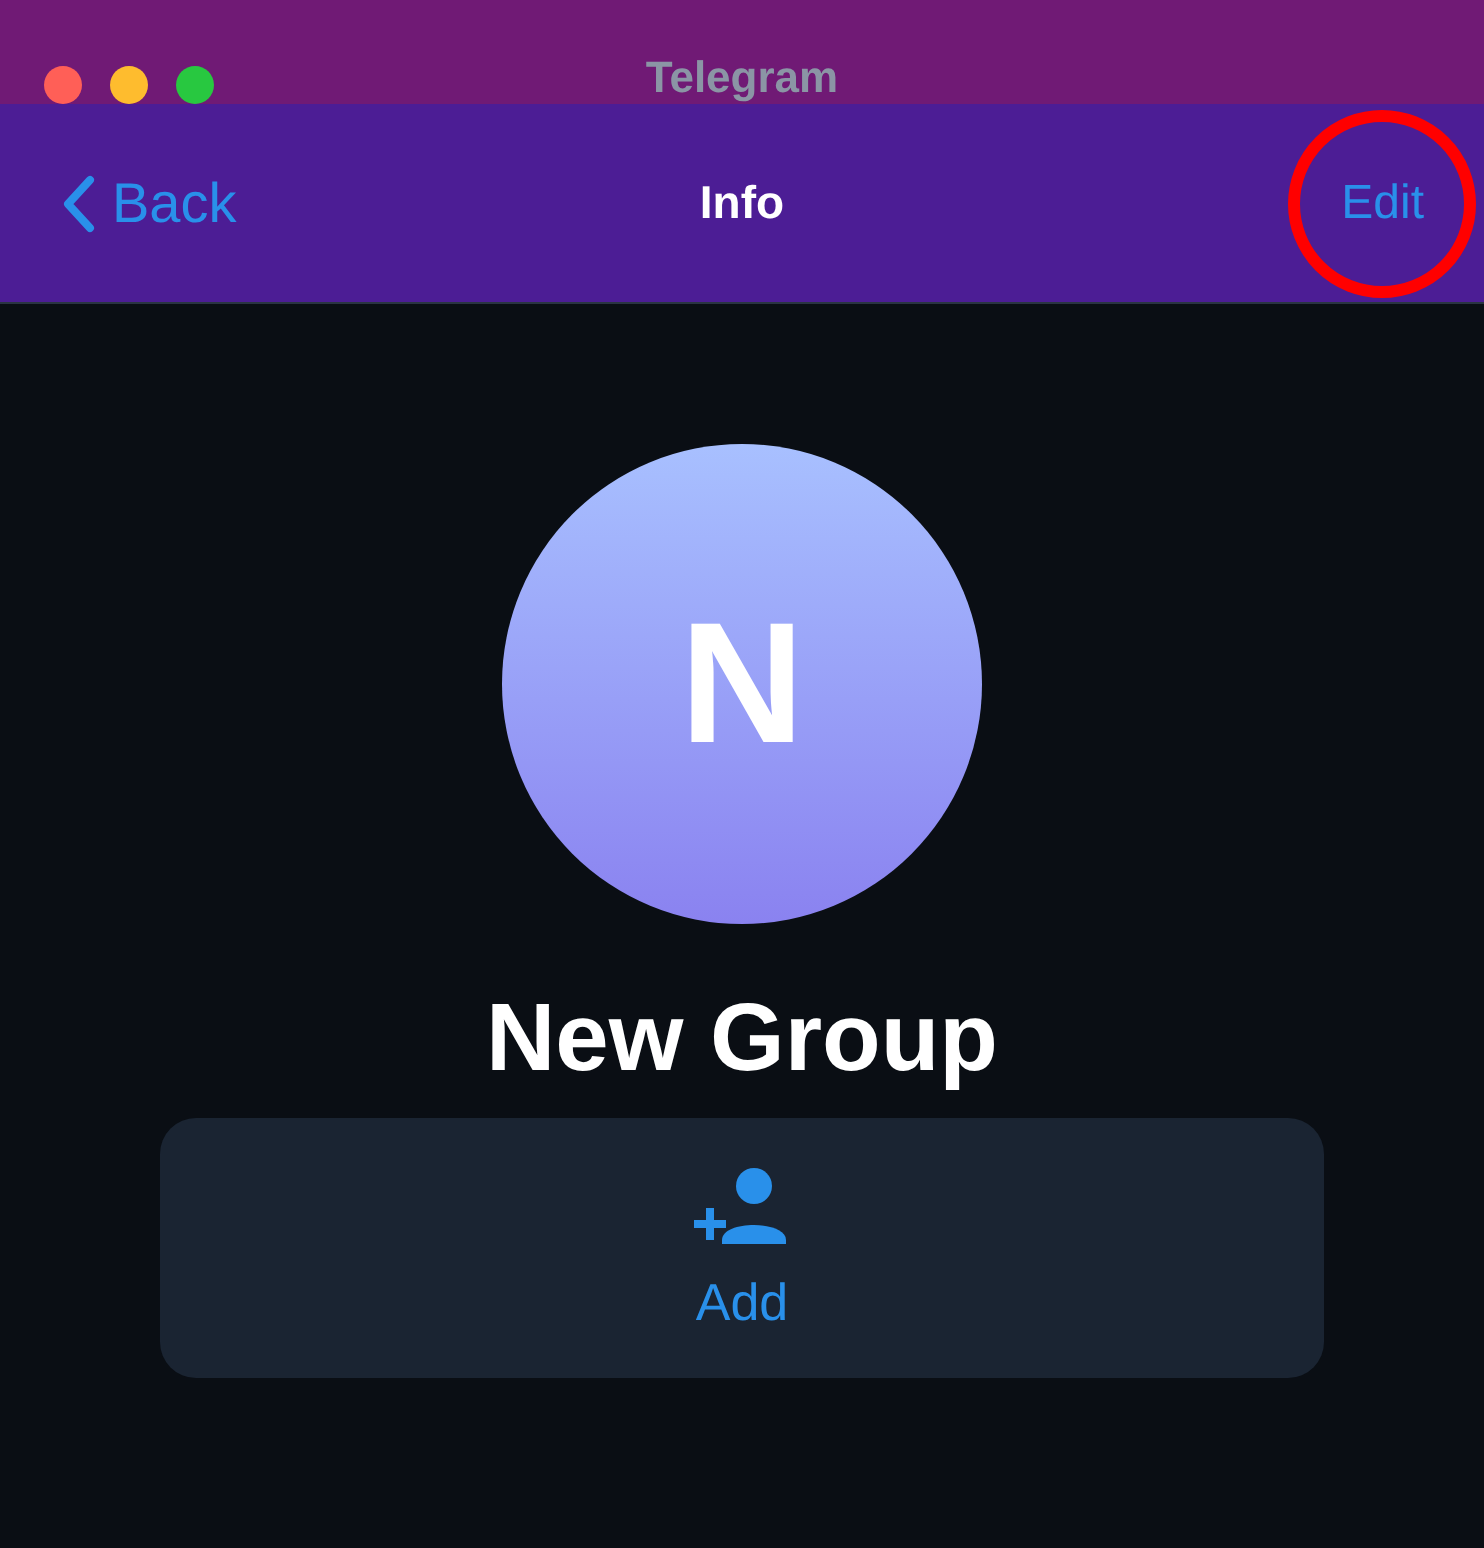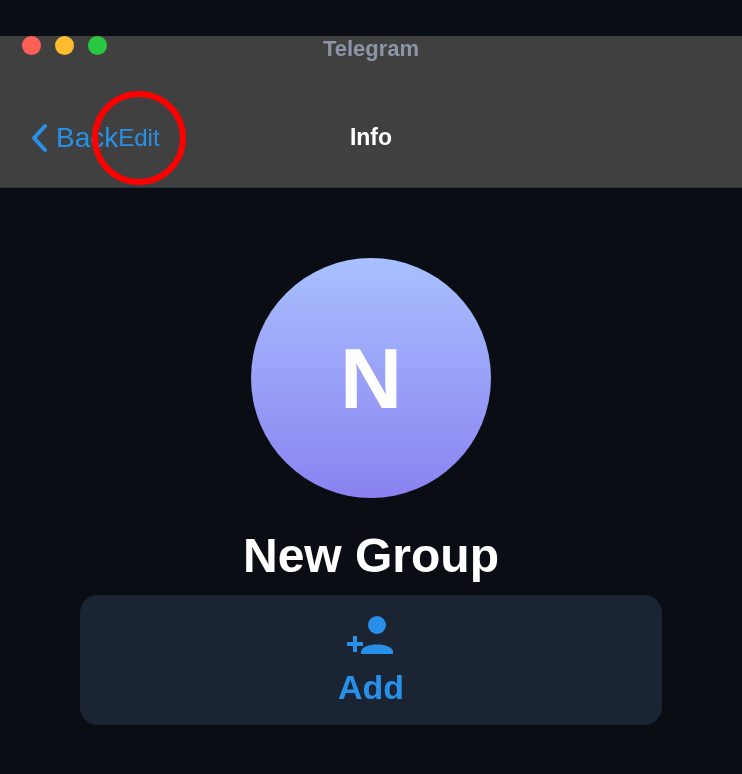--- a/index.html
+++ b/index.html
@@ -9,25 +9,24 @@
       font-family: -apple-system, BlinkMacSystemFont, "Segoe UI", Helvetica, Arial, sans-serif;
     }
     body {
       width: 742px;
       height: 774px;
       background: #0a0e14;
       overflow: hidden;
     }
     .titlebar {
       height: 52px;
-      background: #404040;
-      display: flex;
-      align-items: flex-start;
+      background: #701a75;
+      display: flex;
+      align-items: flex-end;
       position: relative;
-      margin-top: 36px;
     }
     .traffic-lights {
       display: flex;
       gap: 14px;
       margin-left: 22px;
     }
     .traffic-light {
       width: 19px;
       height: 19px;
       border-radius: 50%;
@@ -38,25 +37,25 @@
     .app-title {
       position: absolute;
       left: 50%;
       transform: translateX(-50%);
       color: #8b95a5;
       font-size: 22px;
       font-weight: 600;
     }
     .nav-header {
       height: 100px;
-      background: #404040;
+      background: #4c1d95;
       border-bottom: 1px solid #2a3442;
       display: flex;
       align-items: center;
-      justify-content: flex-start;
+      justify-content: space-between;
       padding: 0 30px;
       position: relative;
     }
     .back-button {
       display: flex;
       align-items: center;
       gap: 8px;
       color: #2990ea;
       font-size: 28px;
       font-weight: 500;
@@ -146,22 +145,22 @@
     }
     .action-icon {
       width: 48px;
       height: 40px;
       display: flex;
       align-items: center;
       justify-content: center;
     }
     .action-label {
       color: #2990ea;
-      font-size: 34px;
-      font-weight: 700;
+      font-size: 26px;
+      font-weight: 400;
     }
     .dots {
       display: flex;
       gap: 8px;
     }
     .dot {
       width: 10px;
       height: 10px;
       border-radius: 50%;
       background: #2990ea;

